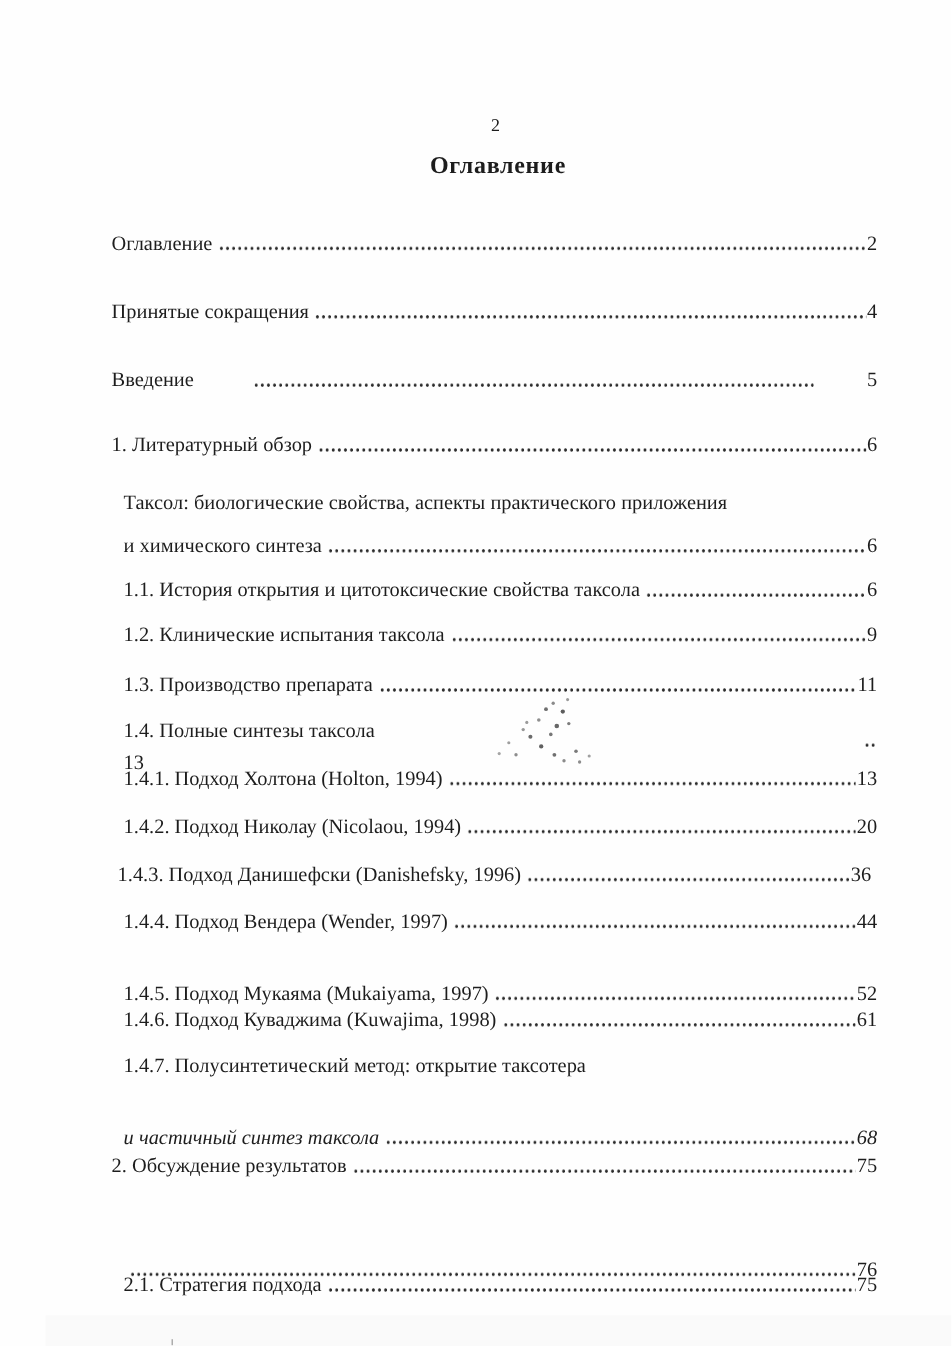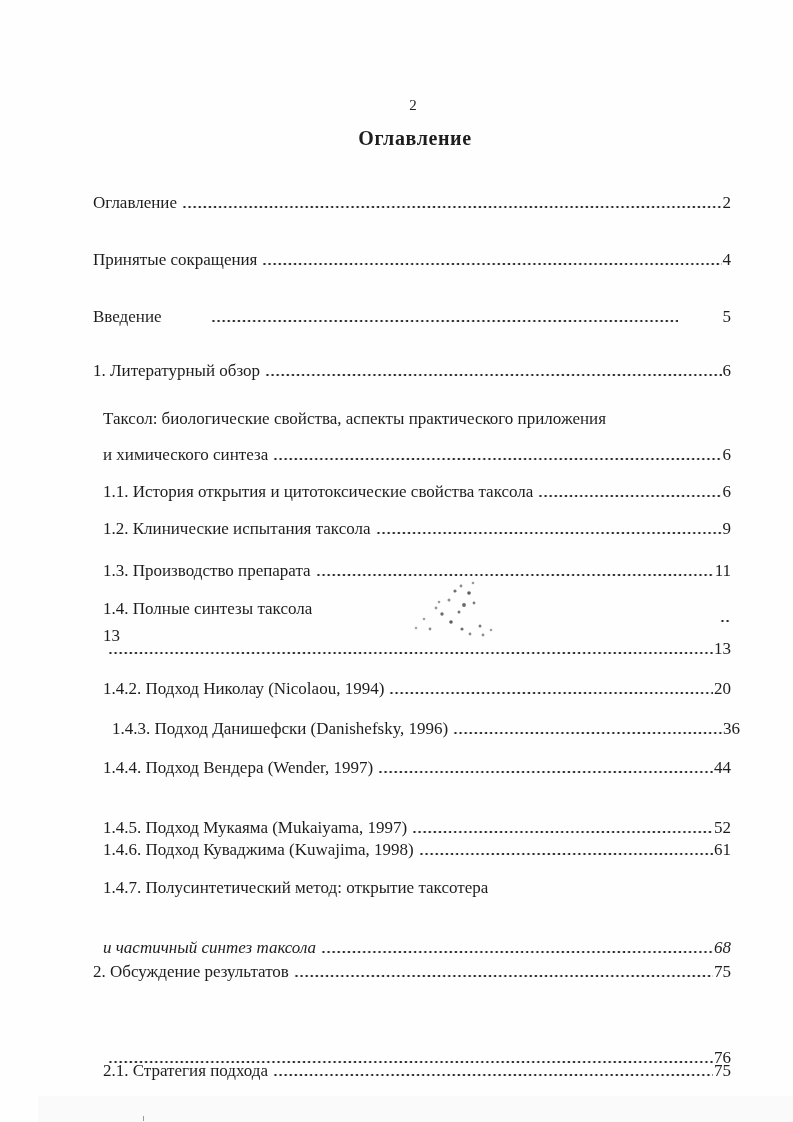--- a/index.html
+++ b/index.html
@@ -99,29 +99,30 @@
         <span class="t">1.3. Производство препарата</span>
         <span class="leader"></span>
         <span class="pg">11</span>
       </div>
       <div class="row" style="top: 599px; left: 103px; width: 628px; flex-direction: column;">
         <span class="t">1.4. Полные синтезы таксола</span>
         <span class="leader"></span>
         <span class="pg">13</span>
       </div>
       <div class="row" style="top: 639px; left: 103px; width: 628px;">
+        <span class="t">1.4.1. Подход Холтона (Holton, 1994)</span>
         <span class="leader"></span>
         <span class="pg">13</span>
       </div>
       <div class="row" style="top: 679px; left: 103px; width: 628px;">
         <span class="t">1.4.2. Подход Николау (Nicolaou, 1994)</span>
         <span class="leader"></span>
         <span class="pg">20</span>
       </div>
-      <div class="row" style="top: 719px; left: 112px; width: 628px;">
+      <div class="row" style="top: 719px; left: 98px; width: 628px;">
         <span class="t">1.4.3. Подход Данишефски (Danishefsky, 1996)</span>
         <span class="leader"></span>
         <span class="pg">36</span>
       </div>
       <div class="row" style="top: 758px; left: 103px; width: 628px;">
         <span class="t">1.4.4. Подход Вендера (Wender, 1997)</span>
         <span class="leader"></span>
         <span class="pg">44</span>
       </div>
       <div class="row" style="top: 798px; left: 103px; width: 628px; margin-top: 20px;">

